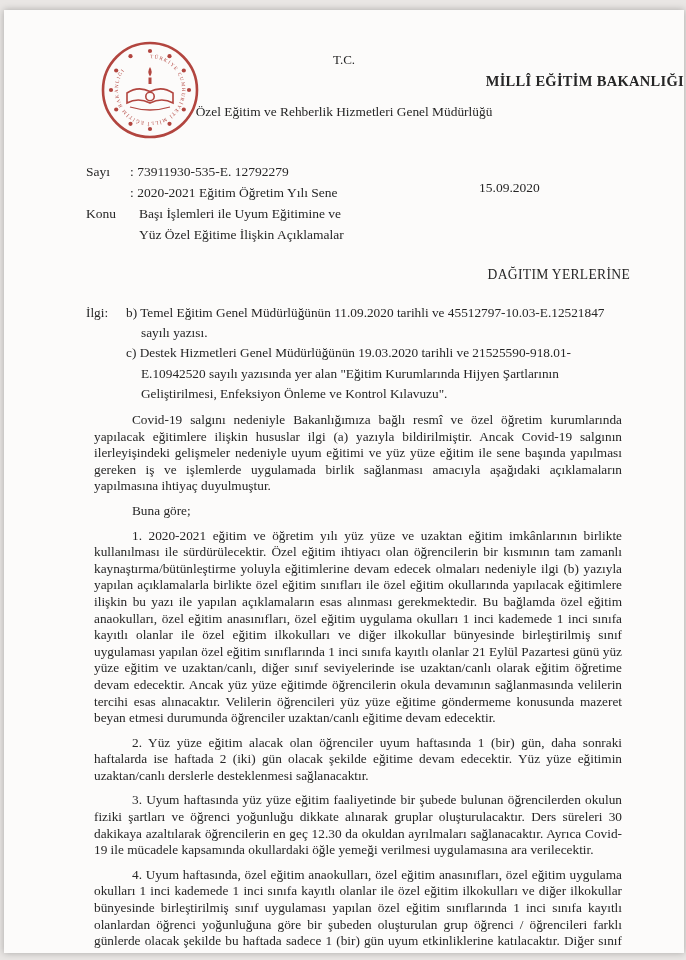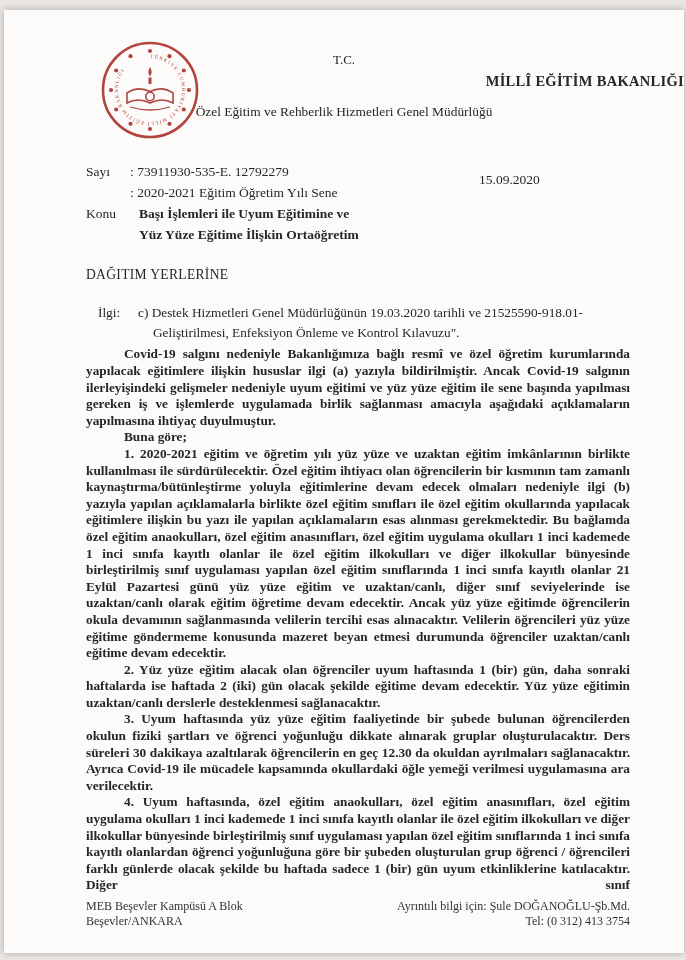--- a/index.html
+++ b/index.html
@@ -17,30 +17,30 @@
     color:#262626;
   }
   .emblem{position:absolute;left:96px;top:30px;width:100px;height:100px;}
   .head{ text-align:center; padding-top:42px; font-size:13px; line-height:15px;}
   .head .ministry{font-weight:bold;font-size:14.5px;margin-top:7px;letter-spacing:.3px;text-align:right;}
   .head .dept{font-size:13.4px;margin-top:15px;}
   .content{padding:0 54px 0 82px;}
   .meta{position:relative;margin-top:42px;font-size:13.5px;line-height:21px;}
   .meta-row{display:flex;align-items:center;}
   .meta-label{flex:0 0 44px;}
-  .konu-lines div:nth-child(n+2){padding-left:9px;font-weight:bold;}
-  .date{position:absolute;top:8px;left:393px;}
-  .recipient{text-align:left;margin-top:22px;font-size:13.6px;letter-spacing:.3px;}
+  .konu-lines div:nth-child(n+2){padding-left:9px;}
+  .date{position:absolute;top:16px;left:393px;}
+  .recipient{text-align:right;margin-top:22px;font-size:13.6px;letter-spacing:.3px;}
   .ilgi{display:flex;margin-top:20px;font-size:13.3px;line-height:20.2px;}
-  .ilgi-label{flex:0 0 40px;margin-left:12px;}
+  .ilgi-label{flex:0 0 40px;}
   .ilgi-item .cont{padding-left:15px;}
   .body-block{margin-top:3px;}
   .par{
     font-size:13.3px;line-height:16.6px;
-    text-align:justify;text-indent:38px;margin:0;font-weight:bold;
+    text-align:justify;text-indent:38px;margin:8px;
   }
   .par.force-just{text-align-last:justify;}
   .footer{
     display:flex;justify-content:space-between;
     margin-top:5px;font-size:12px;line-height:15.2px;color:#333;
   }
   .footer .right{text-align:right;}
 </style>
 </head>
 <body>
@@ -90,34 +90,39 @@
       <div class="meta-row">
         <span class="meta-label">Sayı</span>
         <span>: 73911930-535-E. 12792279</span>
         <span class="date">15.09.2020</span>
       </div>
       <div class="meta-row">
         <span class="meta-label">Konu</span>
         <div class="konu-lines">
           <div>: 2020-2021 Eğitim Öğretim Yılı Sene</div>
           <div>Başı İşlemleri ile Uyum Eğitimine ve</div>
-          <div>Yüz Yüze Eğitime İlişkin Ortaöğretim</div>
+          <div>Yüz Özel Eğitime İlişkin Açıklamalar</div>
         </div>
       </div>
     </div>
 
     <div class="recipient">DAĞITIM YERLERİNE</div>
 
     <div class="ilgi">
       <span class="ilgi-label">İlgi:</span>
       <div>
         <div class="ilgi-item">
         </div>
         <div class="ilgi-item">
+          <div>b) Temel Eğitim Genel Müdürlüğünün 11.09.2020 tarihli ve 45512797-10.03-E.12521847</div>
+          <div class="cont">sayılı yazısı.</div>
+        </div>
+        <div class="ilgi-item">
           <div>c) Destek Hizmetleri Genel Müdürlüğünün 19.03.2020 tarihli ve 21525590-918.01-</div>
+          <div class="cont">E.10942520 sayılı yazısında yer alan "Eğitim Kurumlarında Hijyen Şartlarının</div>
           <div class="cont">Geliştirilmesi, Enfeksiyon Önleme ve Kontrol Kılavuzu".</div>
         </div>
       </div>
     </div>
 
     <div class="body-block">
       <p class="par">Covid-19 salgını nedeniyle Bakanlığımıza bağlı resmî ve özel öğretim kurumlarında yapılacak eğitimlere ilişkin hususlar ilgi (a) yazıyla bildirilmiştir. Ancak Covid-19 salgının ilerleyişindeki gelişmeler nedeniyle uyum eğitimi ve yüz yüze eğitim ile sene başında yapılması gereken iş ve işlemlerde uygulamada birlik sağlanması amacıyla aşağıdaki açıklamaların yapılmasına ihtiyaç duyulmuştur.</p>
       <p class="par">Buna göre;</p>
       <p class="par">1. 2020-2021 eğitim ve öğretim yılı yüz yüze ve uzaktan eğitim imkânlarının birlikte kullanılması ile sürdürülecektir. Özel eğitim ihtiyacı olan öğrencilerin bir kısmının tam zamanlı kaynaştırma/bütünleştirme yoluyla eğitimlerine devam edecek olmaları nedeniyle ilgi (b) yazıyla yapılan açıklamalarla birlikte özel eğitim sınıfları ile özel eğitim okullarında yapılacak eğitimlere ilişkin bu yazı ile yapılan açıklamaların esas alınması gerekmektedir. Bu bağlamda özel eğitim anaokulları, özel eğitim anasınıfları, özel eğitim uygulama okulları 1 inci kademede  1 inci sınıfa kayıtlı olanlar ile özel eğitim ilkokulları ve diğer ilkokullar bünyesinde birleştirilmiş sınıf uygulaması yapılan özel eğitim sınıflarında 1 inci sınıfa kayıtlı olanlar 21 Eylül Pazartesi günü yüz yüze eğitim ve uzaktan/canlı, diğer sınıf seviyelerinde ise uzaktan/canlı olarak eğitim öğretime devam edecektir. Ancak yüz yüze eğitimde öğrencilerin okula devamının sağlanmasında velilerin tercihi esas alınacaktır. Velilerin öğrencileri yüz yüze eğitime göndermeme konusunda mazeret beyan etmesi durumunda öğrenciler uzaktan/canlı eğitime devam edecektir.</p>
       <p class="par">2. Yüz yüze eğitim alacak olan öğrenciler uyum haftasında 1 (bir) gün, daha sonraki haftalarda ise haftada 2 (iki) gün olacak şekilde eğitime devam edecektir. Yüz yüze eğitimin uzaktan/canlı derslerle desteklenmesi sağlanacaktır.</p>

